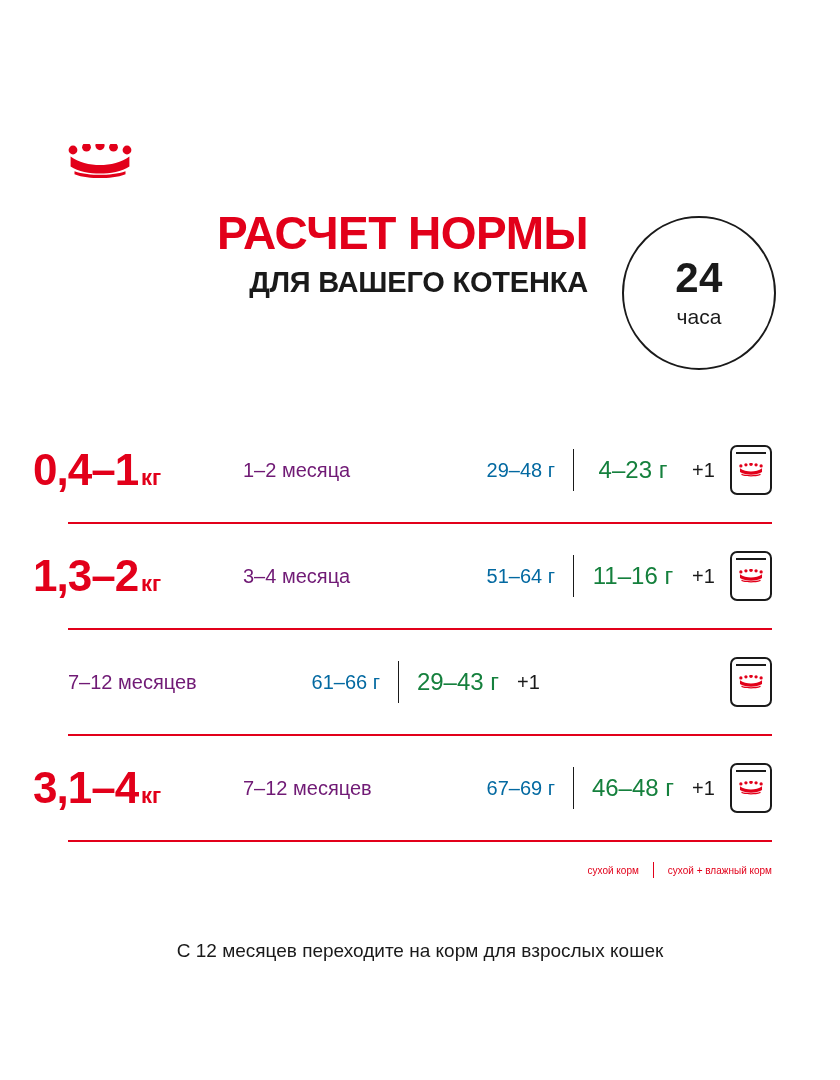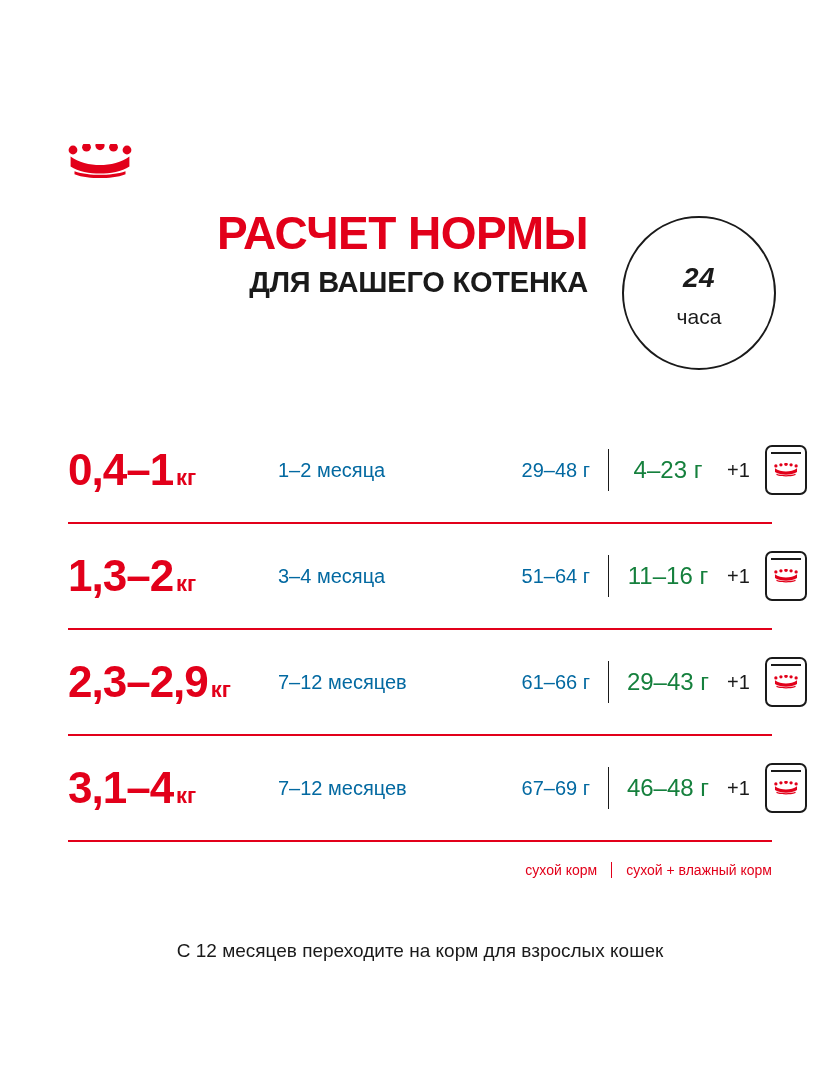--- a/index.html
+++ b/index.html
@@ -67,26 +67,25 @@
     width: 150px;
     height: 150px;
     border: 2px solid #1a1a1a;
     border-radius: 50%;
     display: flex;
     flex-direction: column;
     align-items: center;
     justify-content: center;
   }
   .badge24 .num {
-    font-size: 28px;
+    font-size: 42px;
     font-weight: bold;
     color: #1a1a1a;
     line-height: 42px;
     letter-spacing: 0.5px;
-    font-style: italic;
   }
   .badge24 .unit {
     font-size: 21px;
     color: #1a1a1a;
     line-height: 24px;
     margin-top: 6px;
   }
 
   
   .table {
@@ -94,20 +93,21 @@
     left: 68px;
     top: 418px;
     width: 704px;
   }
   .row {
     position: relative;
     height: 104px;
     display: flex;
     align-items: center;
     border-bottom: 2px solid #e2001a;
+    justify-content: flex-end;
   }
   .row:first-child { border-top: none; }
 
   .c-weight {
     width: 210px;
     flex: 0 0 210px;
     color: #e2001a;
     font-weight: bold;
     font-size: 44px;
     letter-spacing: -1px;
@@ -115,21 +115,21 @@
   }
   .c-weight .unit {
     font-size: 22px;
     letter-spacing: 0;
     margin-left: 3px;
   }
   .c-age {
     width: 200px;
     flex: 0 0 200px;
     font-size: 20px;
-    color: #0369a1;
+    color: #701a75;
     white-space: nowrap;
   }
   .c-dry {
     width: 130px;
     flex: 0 0 130px;
     font-size: 20px;
     color: #0369a1;
     text-align: right;
     padding-right: 18px;
     box-sizing: border-box;
@@ -189,21 +189,21 @@
 
   
   .legend {
     position: absolute;
     right: 68px;
     top: 862px;
     display: flex;
     align-items: center;
     gap: 0;
     color: #e2001a;
-    font-size: 14px;
+    font-size: 10px;
   }
   .legend .lg-dry { padding-right: 14px; }
   .legend .lg-sep {
     width: 1px;
     height: 16px;
     background: #e2001a;
   }
   .legend .lg-mix { padding-left: 14px; }
 
   
@@ -294,23 +294,20 @@
                 <circle cx="59" cy="6" r="4.4"></circle>
               <path d="M2.6 12.5 C10 18.5 22 21 32 21 C42 21 54 18.5 61.4 12.5 L61.4 22.5 C54 27.5 42 29.6 32 29.6 C22 29.6 10 27.5 2.6 22.5 Z"></path>
               <path d="M6.5 30.2 C14 33.4 24 34 32 34 C40 34 50 33.4 57.5 30.2 L57.5 27.2 C50 30 40 30.8 32 30.8 C24 30.8 14 30 6.5 27.2 Z"></path>
             </g>
           </svg>
         </div>
       </div>
     </div>
 
     <div class="row">
-      <div class="c-weight">
-        <span>2,3–2,9</span><span class="unit">кг</span>
-      </div>
       <div class="c-age">7–12 месяцев</div>
       <div class="c-dry">61–66 г</div>
       <div class="divider"></div>
       <div class="c-mix">29–43 г</div>
       <div class="c-plus">+1</div>
       <div class="c-pouch">
         <div class="pouch">
           <svg class="mini-crown" viewBox="0 0 64 34" aria-hidden="true">
             <g fill="#e2001a">
               <circle cx="5" cy="6" r="4.4"></circle>

